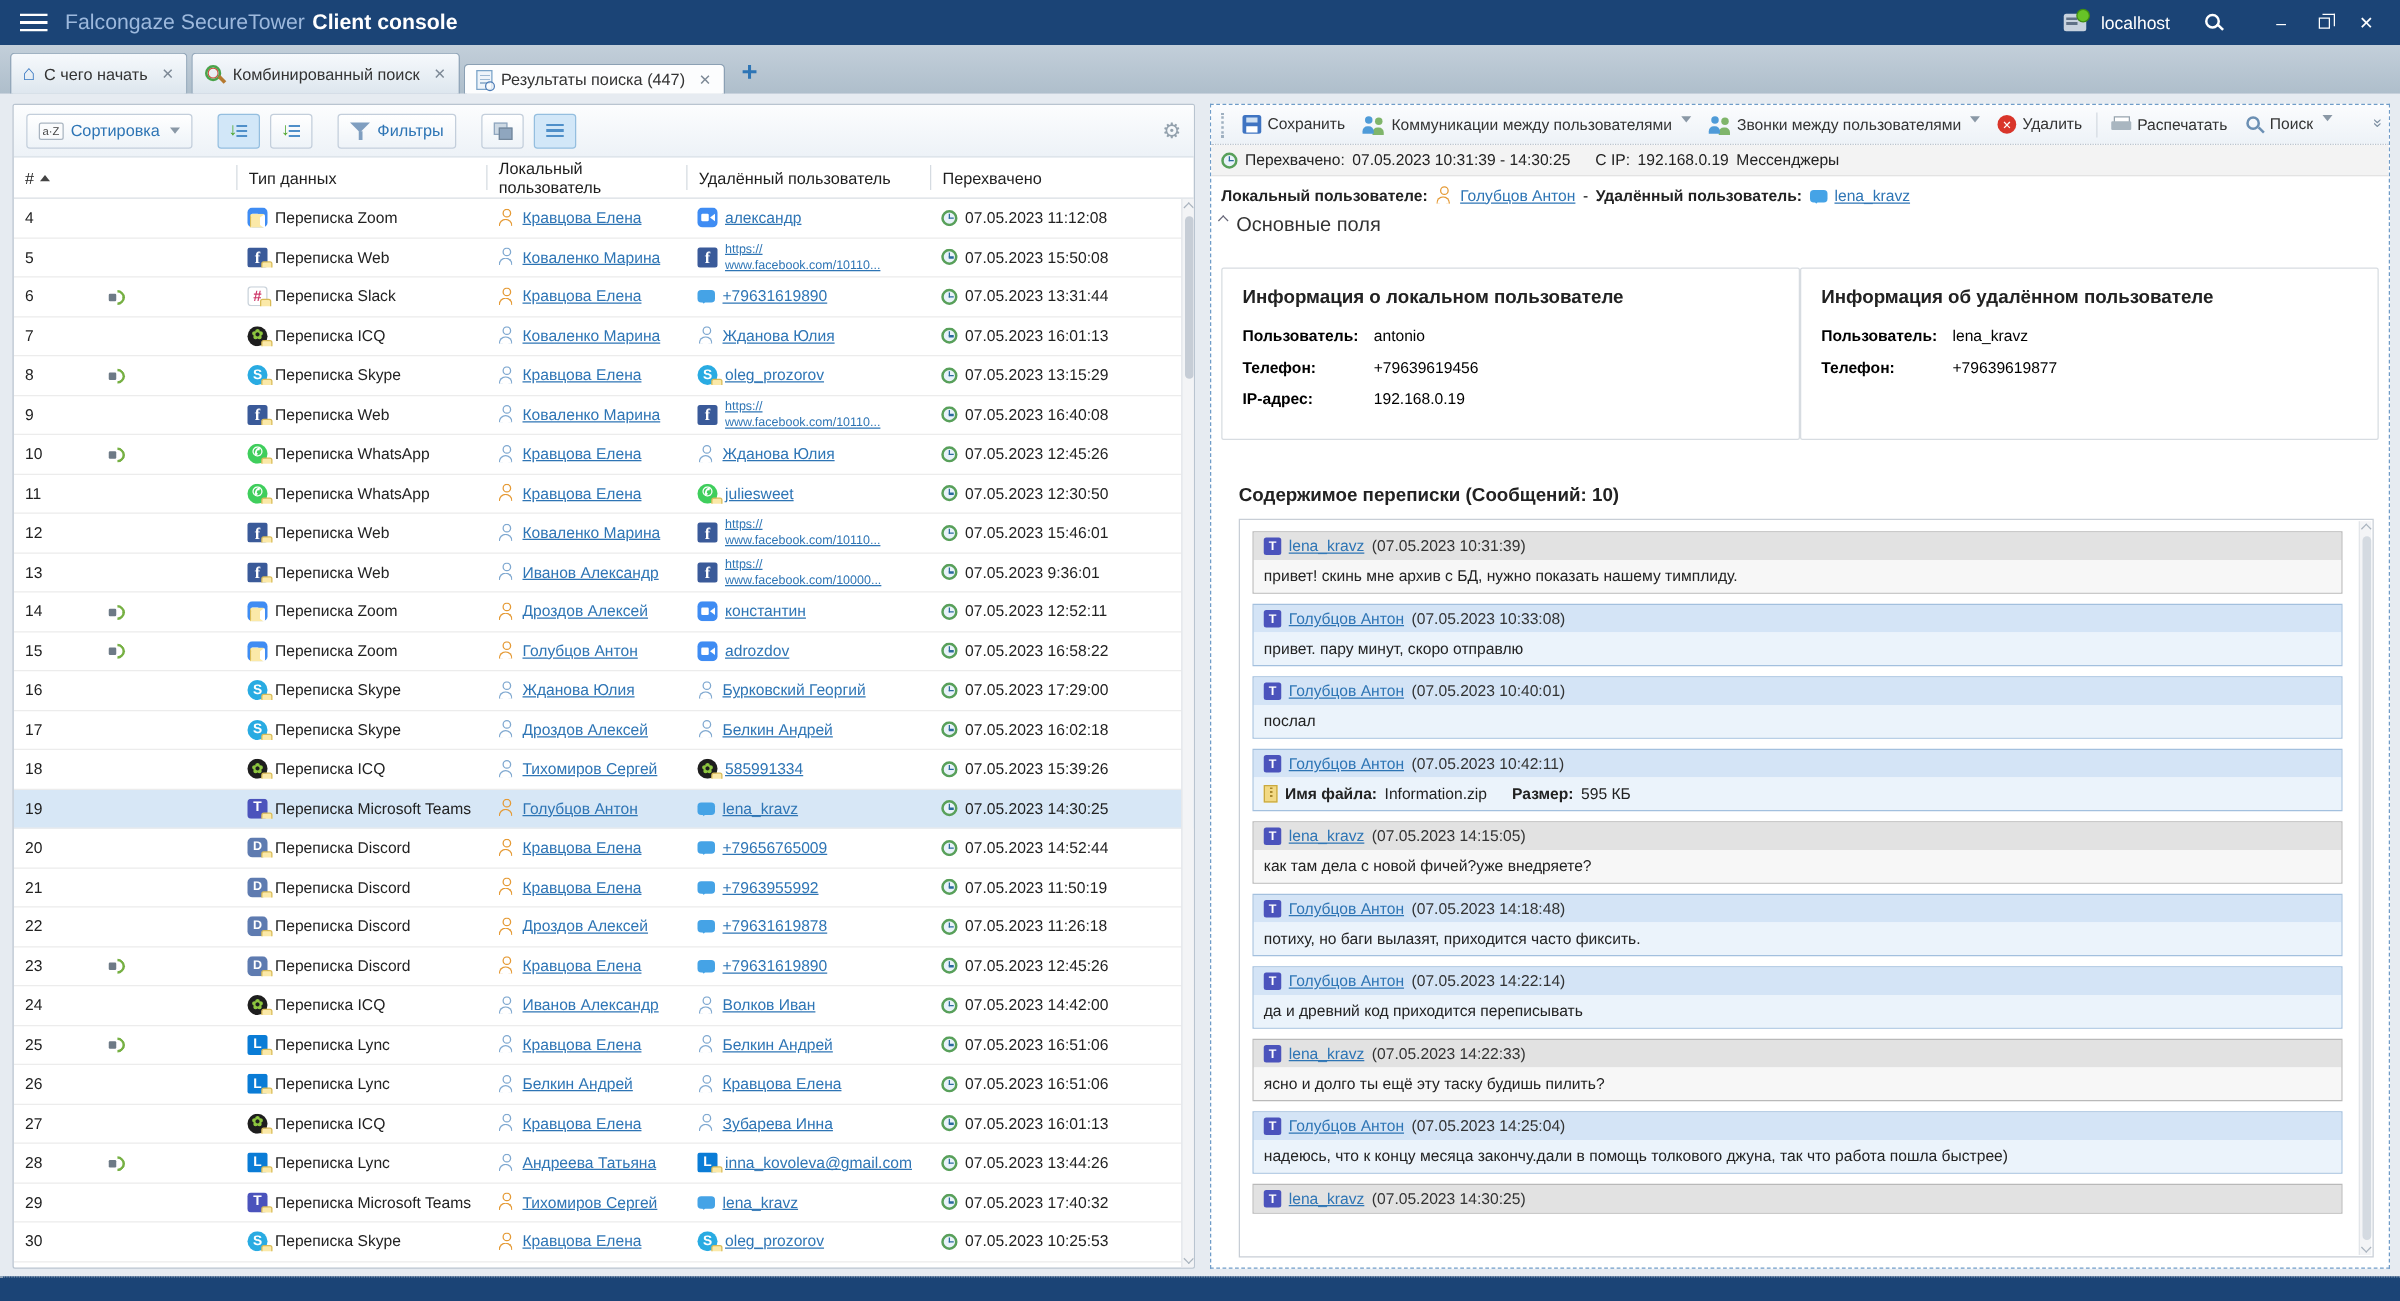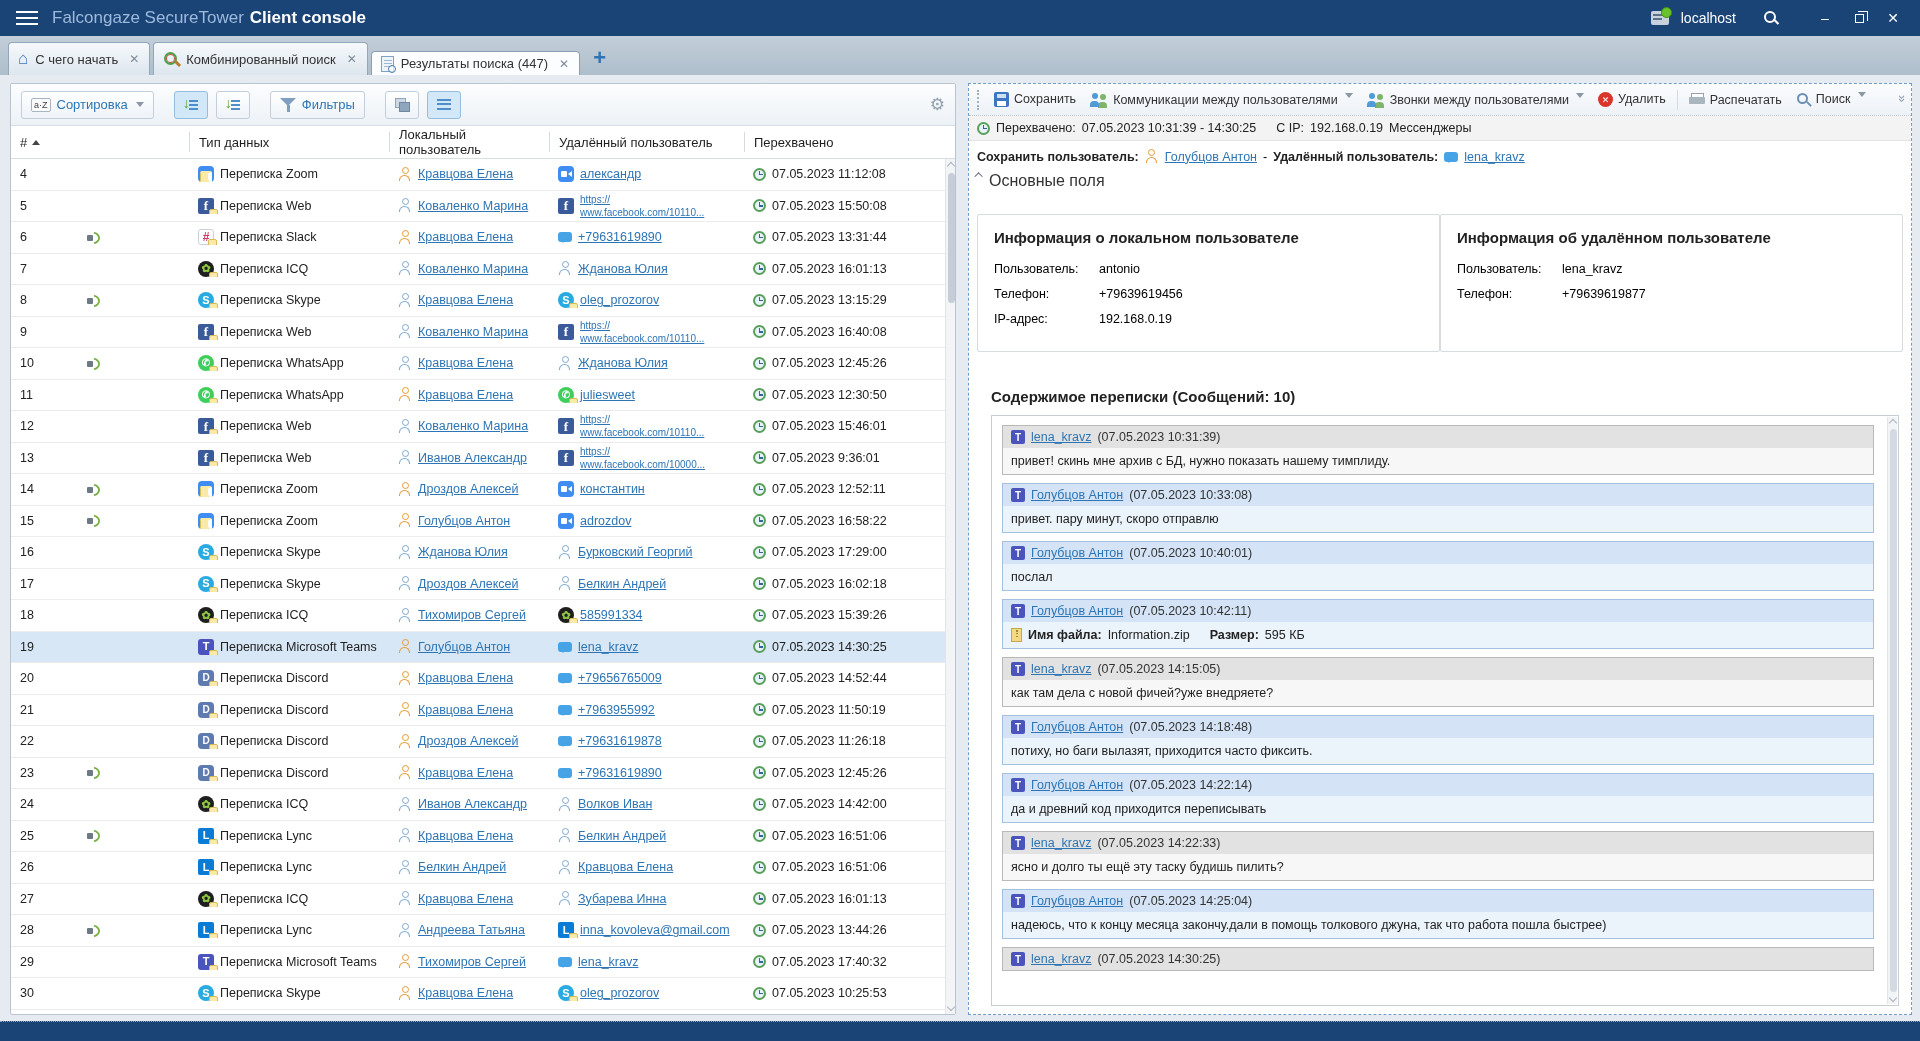--- a/index.html
+++ b/index.html
@@ -135,21 +135,21 @@
   
   .infostrip{background:#f3f3f3;border-bottom:1px solid #e3e3e3;padding:5px 8px;font-size:12.5px;color:#222;display:flex;align-items:center;gap:6px}
   .userline{padding:8px 8px 6px;font-size:12.5px;display:flex;align-items:center;gap:6px}
   .blbl{font-weight:bold;color:#222}
   .fieldsec{padding:2px 8px 6px;font-size:16px;color:#333;display:flex;align-items:flex-start;gap:6px}
   .carrow{width:6px;height:6px;border:1.5px solid #667;border-right:none;border-bottom:none;transform:rotate(45deg) translateY(2px)}
   .infoboxes{display:flex;padding:18px 8px}
   .ibox{background:#fff;border:1px solid #d7dce1;border-radius:2px;padding:14px 16px;flex:1}
   .ibox h3{font-size:15px;color:#222;font-weight:bold;margin-bottom:16px}
   .irow{display:flex;font-size:12.5px;margin-bottom:11px}
-  .irow .k{font-weight:normal;width:105px}
+  .irow .k{font-weight:bold;width:105px}
   .chat-title{font-size:15px;font-weight:bold;color:#222;padding:18px 8px 10px 22px}
   .chatwrap{flex:1;margin:0 12px 8px 22px;border:1px solid #c8ced6;background:#fff;padding:9px 10px;overflow:hidden;position:relative}
   .msgs{margin-right:14px}
   .msg{border:1px solid #b9b9b9;margin-bottom:8px;font-size:12.5px}
   .msg .mhead{padding:4px 8px;display:flex;align-items:center;gap:6px;background:#e2e2e2}
   .msg .mbody{padding:6px 8px;background:#f7f7f7;color:#222}
   .msg.m-local{border-color:#a3c0de}
   .msg.m-local .mhead{background:#d4e4f6}
   .msg.m-local .mbody{background:#ebf3fb}
   .mtime{color:#333}
@@ -913,21 +913,21 @@
     <div class="infostrip">
       <span class="clk"></span>
       <span>Перехвачено:</span>
       <span>07.05.2023 10:31:39 - 14:30:25</span>
       <span style="width:8px"></span>
       <span>С IP:</span>
       <span>192.168.0.19</span>
       <span>Мессенджеры</span>
     </div>
     <div class="userline">
-      <span class="blbl">Сохранить пользователь:</span>
+      <span class="blbl">Локальный пользователе:</span>
       <span class="p-ico p-orange"></span>
       <a>Голубцов Антон</a>
       <span>-</span>
       <span class="blbl">Удалённый пользователь:</span>
       <span class="b-ico"></span>
       <a>lena_kravz</a>
     </div>
     <div class="fieldsec">
       <span class="carrow"></span>
       <span>Основные поля</span>

